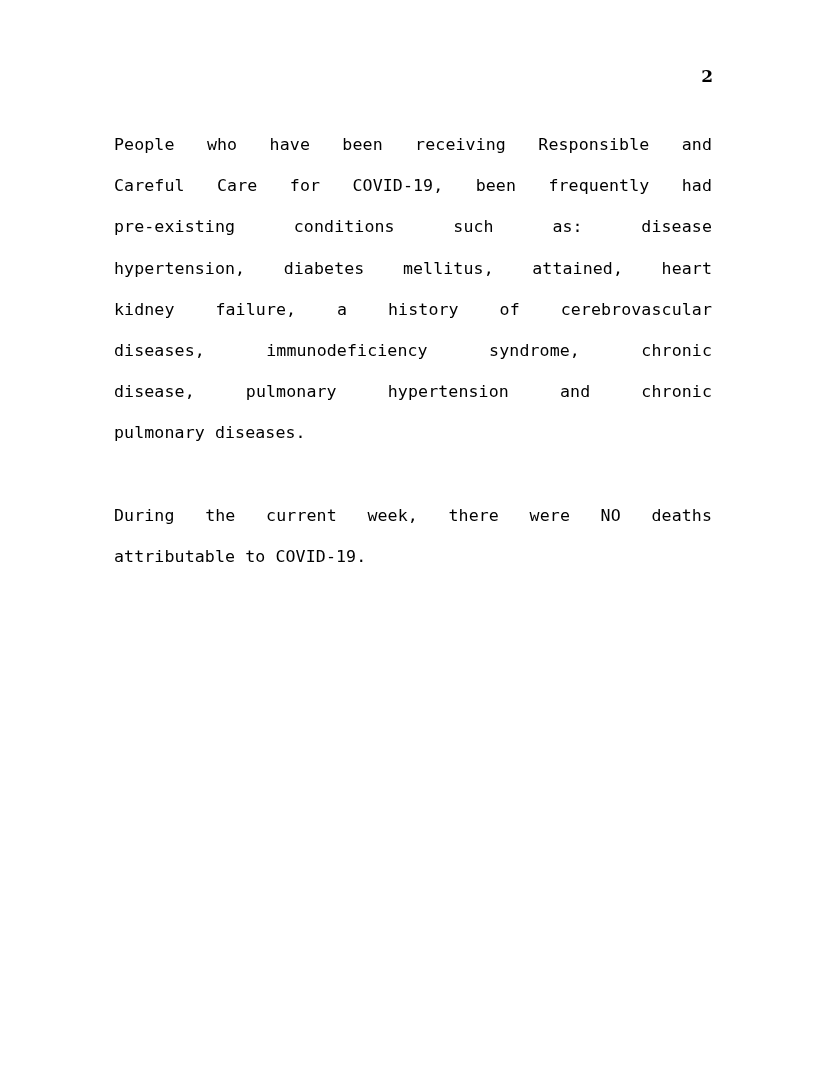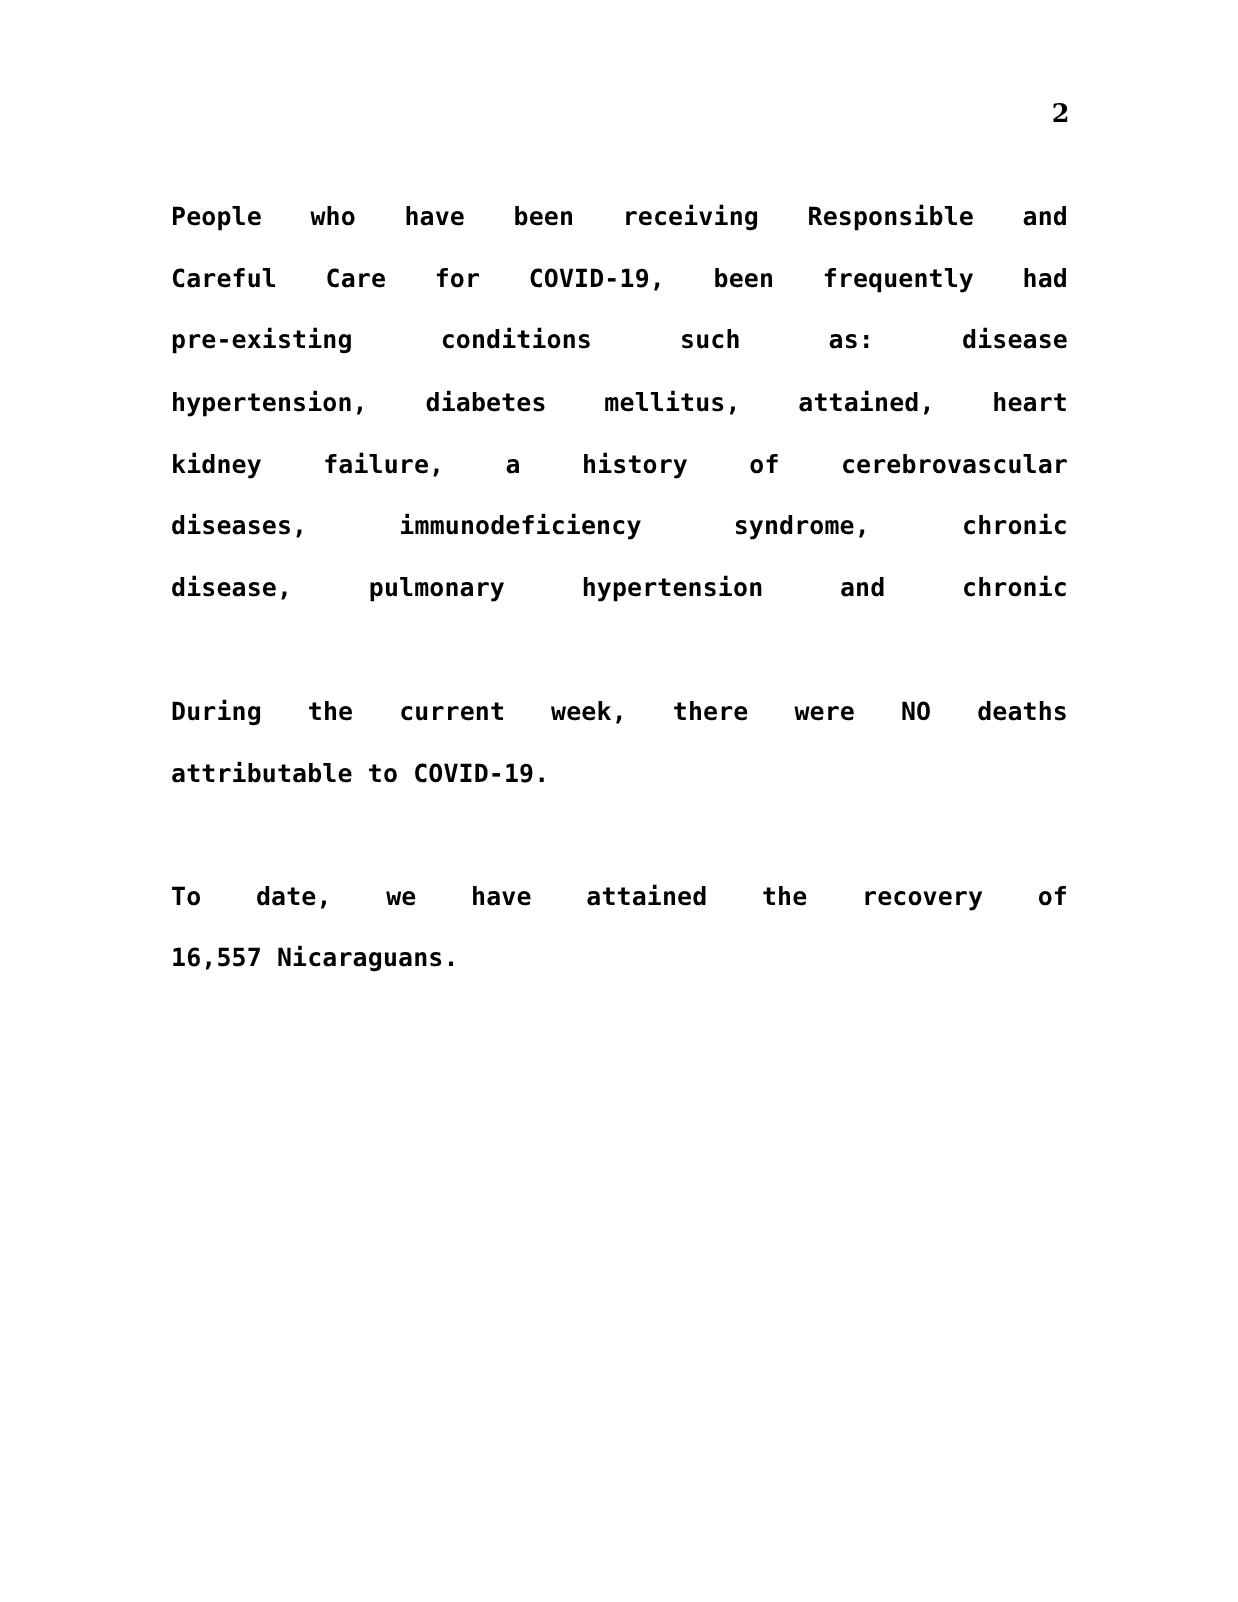--- a/index.html
+++ b/index.html
@@ -63,21 +63,20 @@
   .paragraph:last-child {
     margin-bottom: 0;
   }
 
   
   .paragraph > .line {
     display: block;
     text-align: justify;
     text-align-last: justify;
     white-space: nowrap;
-    font-weight: bold;
   }
 
   .paragraph > .line.last {
     text-align: left;
     text-align-last: left;
   }
 </style>
 </head>
 <body>
 
@@ -87,24 +86,21 @@
 
   <div class="body-column">
       <p class="paragraph">
         <span class="line">People who have been receiving Responsible and</span>
         <span class="line">Careful Care for COVID-19, been frequently had</span>
         <span class="line">pre-existing conditions such as: disease</span>
         <span class="line">hypertension, diabetes mellitus, attained, heart</span>
         <span class="line">kidney failure, a history of cerebrovascular</span>
         <span class="line">diseases, immunodeficiency syndrome, chronic</span>
         <span class="line">disease, pulmonary hypertension and chronic</span>
+        <span class="line last">pulmonary diseases.</span>
       </p>
       <p class="paragraph">
         <span class="line">During the current week, there were NO deaths</span>
         <span class="line last">attributable to COVID-19.</span>
-      </p>
-      <p class="paragraph">
-        <span class="line">To date, we have attained the recovery of</span>
-        <span class="line last">16,557 Nicaraguans.</span>
       </p>
     </div>
 
 </div>
 
 </body></html>

